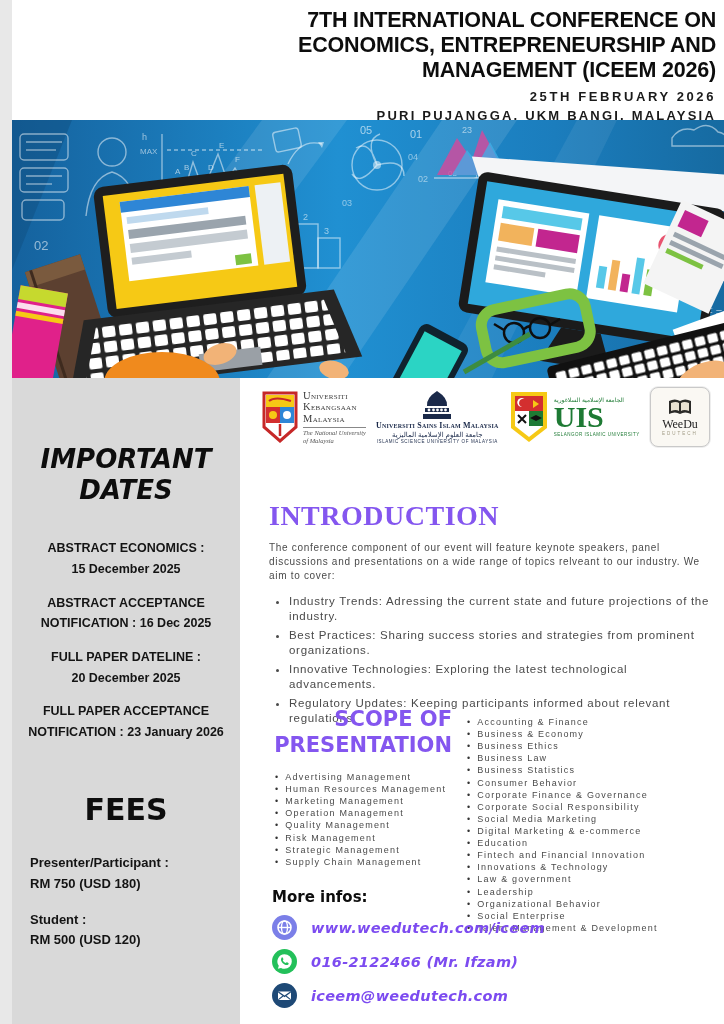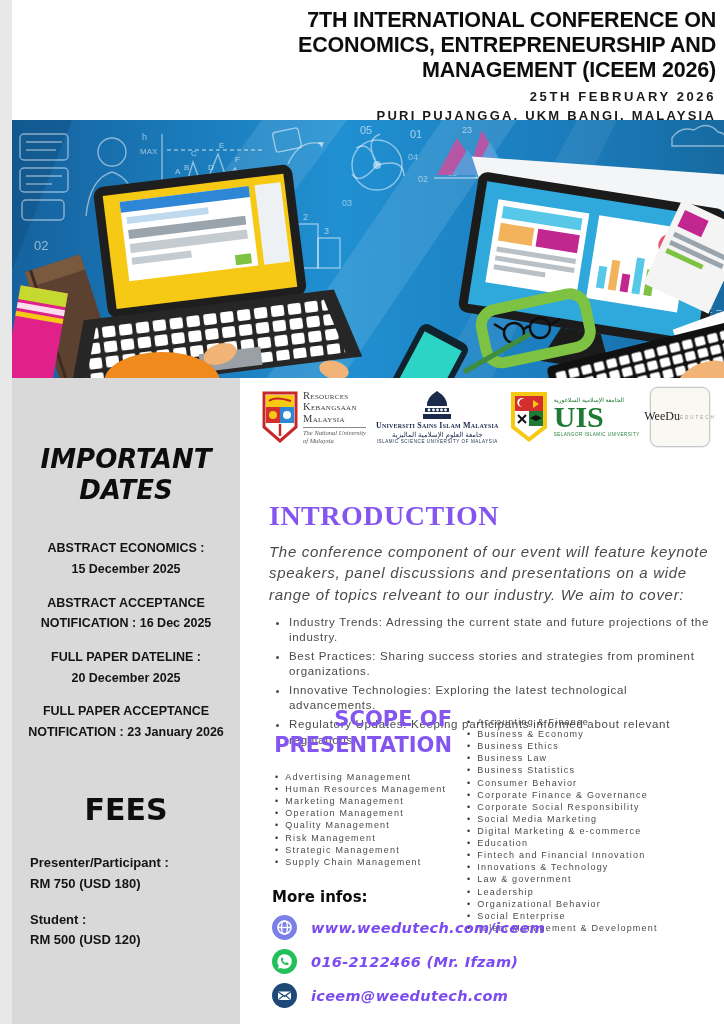--- a/index.html
+++ b/index.html
@@ -27,41 +27,41 @@
   .usim{flex-direction:column;gap:1px;text-align:right;}
   .usim-label{font-family:"Liberation Serif",serif;font-variant:small-caps;font-weight:700;
               font-size:8px;color:#1b2a4a;letter-spacing:.2px;}
   .usim-sub{font-size:4.5px;color:#1b2a4a;letter-spacing:.6px;}
   .usim-arabic{font-size:7px;color:#1b2a4a;line-height:1;}
   .uis-big{font-family:"Liberation Serif",serif;font-weight:700;font-size:30px;color:#1e7a34;
            line-height:.9;}
   .uis-sub{font-size:4.5px;color:#1e7a34;letter-spacing:.5px;margin-top:2px;}
   .uis-arabic{font-size:6px;color:#1e7a34;line-height:1;}
   .weedu-tile{width:58px;height:58px;background:#faf8f3;border:1px solid #c9c9c9;border-radius:8px;
-              display:flex;flex-direction:row;align-items:center;justify-content:center;
+              display:flex;flex-direction:column;align-items:center;justify-content:center;
               box-shadow:0 0 0 1px #eee;}
   .weedu-name{font-family:"Liberation Serif",serif;font-size:12px;color:#222;line-height:1.1;}
   .weedu-sub{font-size:4.5px;letter-spacing:2px;color:#a09a84;}
 
   
   .sidebar{position:absolute;left:0;top:378px;width:228px;height:646px;background:#d9d9d9;}
   .sb-dates-title{margin-top:66px;text-align:center;font-family:"DejaVu Sans",sans-serif;
                   font-weight:700;font-size:26px;line-height:1.2;color:#0d0d0d;font-style:italic;}
   .sb-date-list{margin-top:32px;text-align:center;}
   .sb-date{margin-bottom:13px;font-weight:700;font-size:12.5px;line-height:1.65;color:#141414;}
   .sb-fees-title{margin-top:50px;text-align:center;font-family:"DejaVu Sans",sans-serif;
                  font-weight:700;font-size:30px;color:#0d0d0d;}
   .sb-fee-list{margin-top:26px;padding:0 18px;text-align:left;}
   .sb-fee{margin-bottom:16px;font-weight:700;font-size:13px;line-height:1.55;color:#141414;}
 
   
   .intro{position:absolute;left:257px;top:500px;width:446px;}
   .intro-title{font-family:Liberation Serif, serif;font-weight:700;font-size:28px;
                letter-spacing:.5px;color:#8456ef;}
-  .intro-par{margin-top:9px;font-size:15px;letter-spacing:.7px;line-height:1.42;color:#4a4a4a;font-style:italic;}
+  .intro-par{margin-top:9px;font-size:10px;letter-spacing:.7px;line-height:1.42;color:#4a4a4a;}
   .intro-list{margin:10px 0 0 0;padding-left:20px;}
   .intro-list li{font-size:11.5px;letter-spacing:.7px;line-height:1.35;color:#4a4a4a;
                  margin-bottom:3px;}
 
   
   .scope-title{position:absolute;left:253px;top:706px;width:187px;text-align:right;
                font-family:"DejaVu Sans",sans-serif;font-weight:700;font-size:21px;
                line-height:1.25;color:#8456ef;}
   .scope-list{list-style:none;margin:0;padding:0;}
   .scope-list li{font-size:9px;letter-spacing:1.2px;line-height:1.18;color:#4a4a4a;
@@ -271,21 +271,21 @@
         <rect x="4" y="4" width="28" height="12" fill="#f6c915"></rect>
         <path d="M7,10 q6,-5 22,0" stroke="#c62828" stroke-width="2" fill="none"></path>
         <rect x="4" y="16" width="14" height="16" fill="#d32f2f"></rect>
         <rect x="18" y="16" width="14" height="16" fill="#2e86d6"></rect>
         <circle cx="11" cy="24" r="4" fill="#f6c915"></circle>
         <circle cx="25" cy="24" r="4" fill="#ffffff"></circle>
         <path d="M18,33 l0,12" stroke="#c62828" stroke-width="2.5"></path>
       </svg>
       <div>
         <div class="ukm-text">
-          <div>Resources</div>
+          <div>Universiti</div>
           <div>Kebangsaan</div>
           <div>Malaysia</div>
         </div>
         <div class="ukm-tag">
           <div>The National University</div>
           <div>of Malaysia</div>
         </div>
       </div>
     </div>
 

